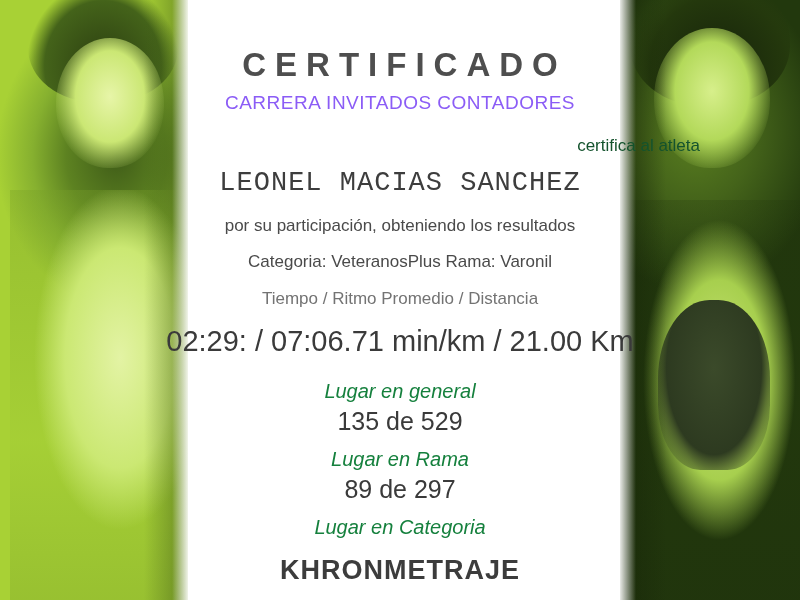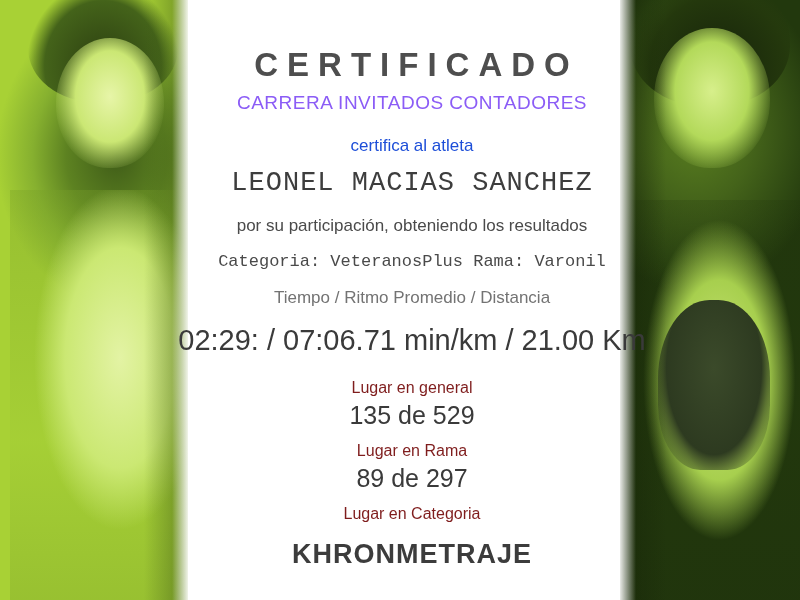--- a/index.html
+++ b/index.html
@@ -107,21 +107,21 @@
     background: linear-gradient(90deg, rgba(255,255,255,0) 0%, rgba(255,255,255,0.9) 100%);
   }
   .panel-fade-r {
     position: absolute; right: -16px; top: 0; width: 16px; height: 600px;
     background: linear-gradient(270deg, rgba(255,255,255,0) 0%, rgba(255,255,255,0.9) 100%);
   }
 
   
   .content {
     position: absolute;
-    left: 112px;
+    left: 100px;
     top: 0;
     width: 600px;
     height: 600px;
     z-index: 10;
     text-align: center;
     color: #4a4a4a;
   }
 
   .cert-title {
     margin-top: 46px;
@@ -133,55 +133,56 @@
   }
   .cert-subtitle {
     margin-top: 8px;
     font-size: 19px;
     letter-spacing: 0.5px;
     color: #8b5cf6;
   }
   .line-certifica {
     margin-top: 22px;
     font-size: 17px;
-    color: #1d4ed8;
+    color: #14532d;
+    text-align: right;
   }
   .athlete-name {
     margin-top: 12px;
     font-size: 27px;
     letter-spacing: 1px;
     color: #3d3d3d;
     font-family: Liberation Mono, monospace;
   }
   .line-participacion {
     margin-top: 18px;
     font-size: 17px;
     color: #4a4a4a;
   }
   .line-categoria {
     margin-top: 16px;
     font-size: 17px;
     color: #4a4a4a;
-    font-family: Liberation Mono, monospace;
   }
   .line-tiempo-label {
     margin-top: 17px;
     font-size: 17px;
     color: #737373;
   }
   .line-tiempo-value {
     margin-top: 16px;
     font-size: 29px;
     color: #3a3a3a;
     white-space: nowrap;
   }
 
   .place-label {
-    font-size: 16px;
-    color: #7f1d1d;
+    font-size: 20px;
+    color: #15803d;
+    font-style: italic;
   }
   .place-value {
     font-size: 25px;
     color: #3a3a3a;
   }
   .block-general { margin-top: 22px; }
   .block-rama    { margin-top: 12px; }
   .block-cat     { margin-top: 12px; }
   .place-label + .place-value { margin-top: 4px; }
 

